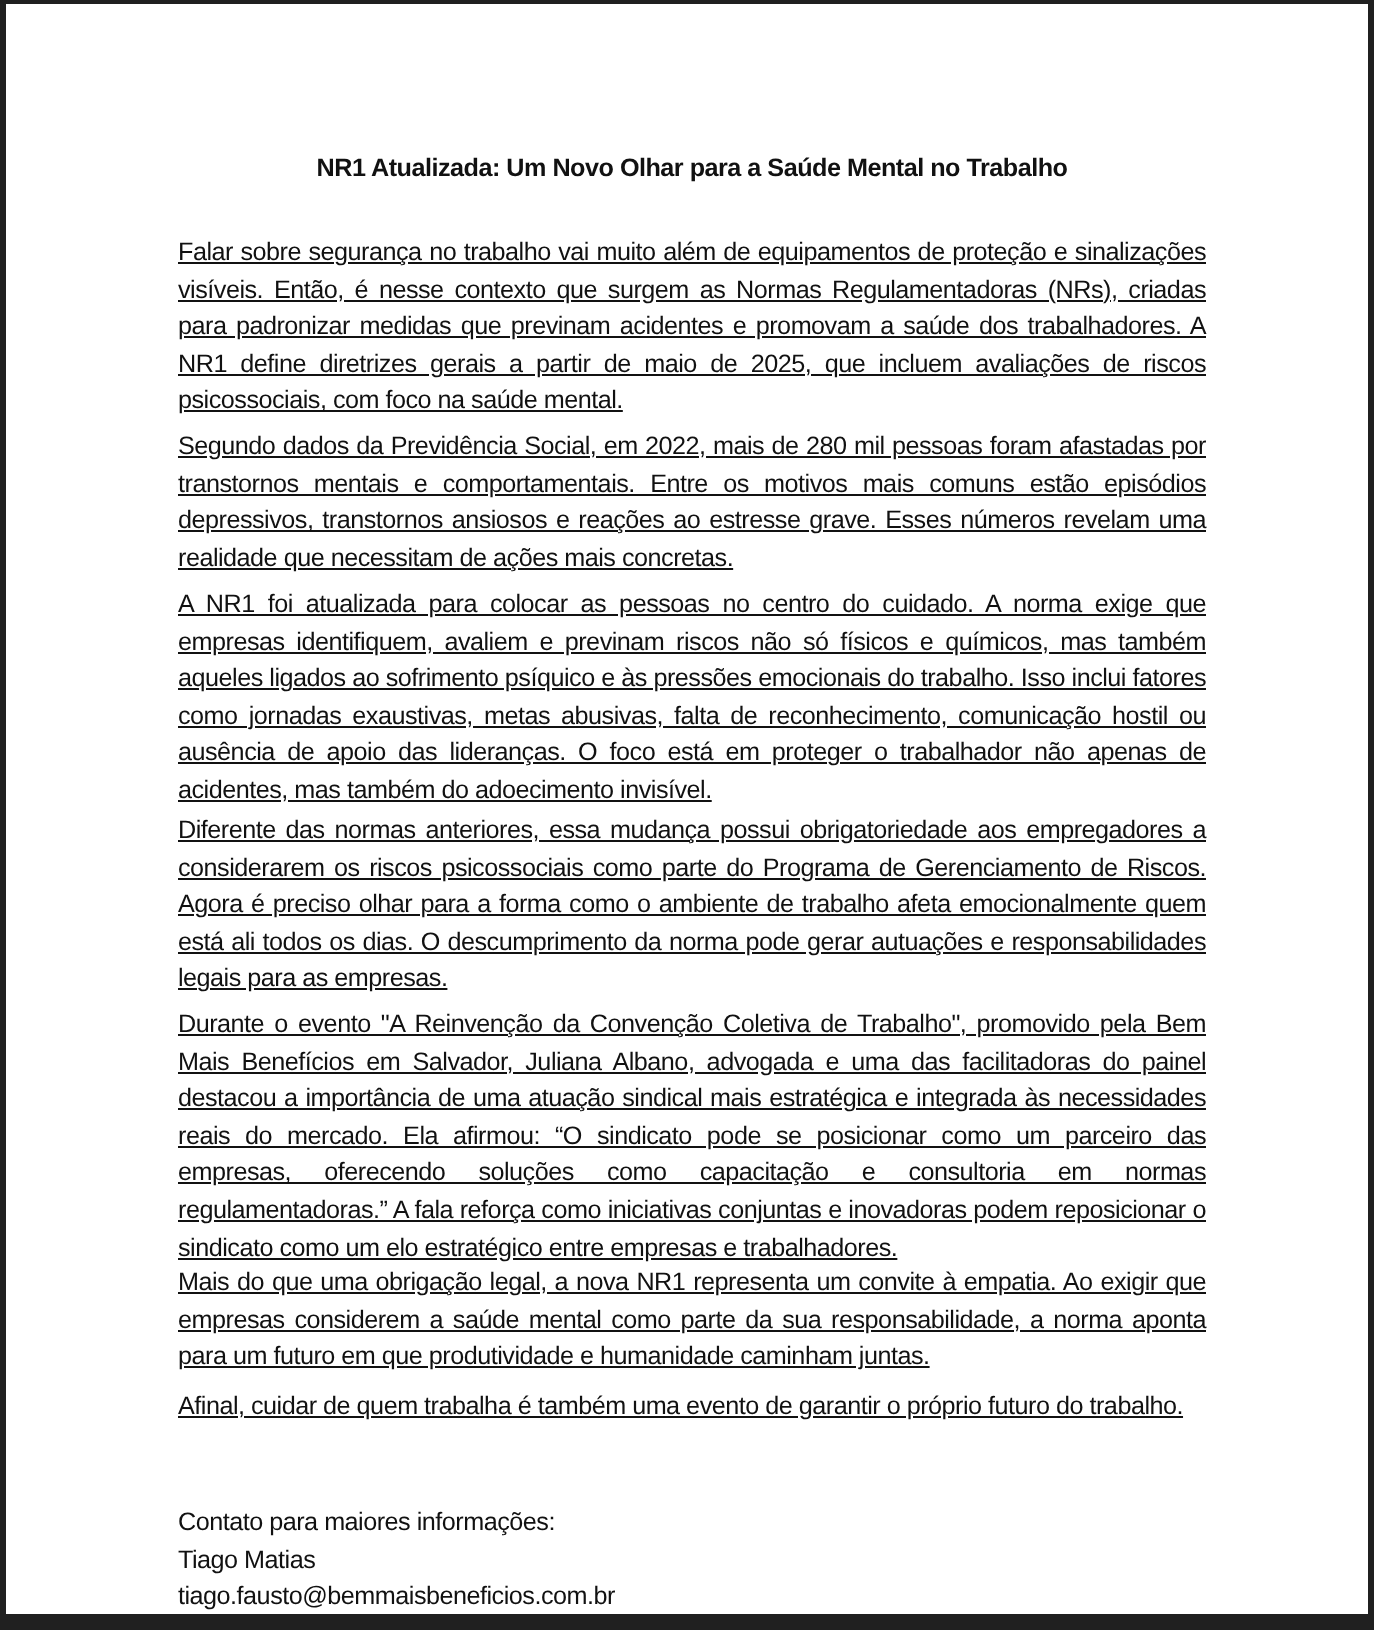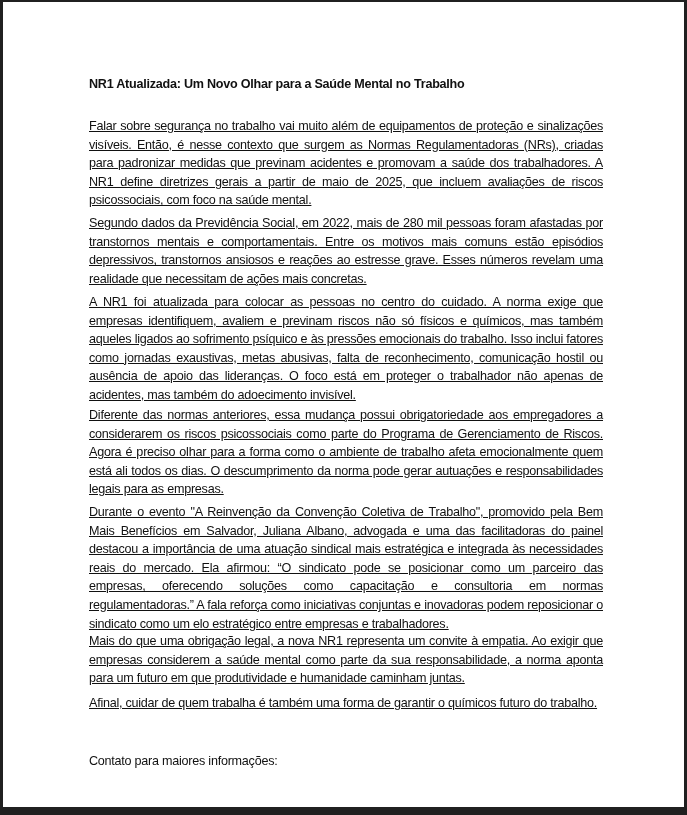--- a/index.html
+++ b/index.html
@@ -20,20 +20,21 @@
     left: 86px; top: 0;
     width: 514px;
     font-family: "Liberation Sans", sans-serif;
     font-size: 12.6px;
     color: #111;
     letter-spacing: -0.25px;
   }
   .title {
     position: absolute;
     top: 74px; left: 0; width: 514px;
+    text-align: center;
     font-weight: bold;
     font-size: 12.6px;
     margin: 0;
     line-height: 16px;
   }
   .para {
     position: absolute; left: 0; width: 514px;
     margin: 0;
     line-height: 18.6px;
     text-align: justify;
@@ -52,19 +53,21 @@
 <div class="page">
   <div class="content">
     <h1 class="title">NR1 Atualizada: Um Novo Olhar para a Saúde Mental no Trabalho</h1>
 
     <p class="para" style="top:115px">Falar sobre segurança no trabalho vai muito além de equipamentos de proteção e sinalizações visíveis. Então, é nesse contexto que surgem as Normas Regulamentadoras (NRs), criadas para padronizar medidas que previnam acidentes e promovam a saúde dos trabalhadores. A NR1 define diretrizes gerais a partir de maio de 2025, que incluem avaliações de riscos psicossociais, com foco na saúde mental.</p>
     <p class="para" style="top:212px">Segundo dados da Previdência Social, em 2022, mais de 280 mil pessoas foram afastadas por transtornos mentais e comportamentais. Entre os motivos mais comuns estão episódios depressivos, transtornos ansiosos e reações ao estresse grave. Esses números revelam uma realidade que necessitam de ações mais concretas.</p>
     <p class="para" style="top:291px">A NR1 foi atualizada para colocar as pessoas no centro do cuidado. A norma exige que empresas identifiquem, avaliem e previnam riscos não só físicos e químicos, mas também aqueles ligados ao sofrimento psíquico e às pressões emocionais do trabalho. Isso inclui fatores como jornadas exaustivas, metas abusivas, falta de reconhecimento, comunicação hostil ou ausência de apoio das lideranças. O foco está em proteger o trabalhador não apenas de acidentes, mas também do adoecimento invisível.</p>
     <p class="para" style="top:404px">Diferente das normas anteriores, essa mudança possui obrigatoriedade aos empregadores a considerarem os riscos psicossociais como parte do Programa de Gerenciamento de Riscos. Agora é preciso olhar para a forma como o ambiente de trabalho afeta emocionalmente quem está ali todos os dias. O descumprimento da norma pode gerar autuações e responsabilidades legais para as empresas.</p>
     <p class="para" style="top:501px">Durante o evento "A Reinvenção da Convenção Coletiva de Trabalho", promovido pela Bem Mais Benefícios em Salvador, Juliana Albano, advogada e uma das facilitadoras do painel destacou a importância de uma atuação sindical mais estratégica e integrada às necessidades reais do mercado. Ela afirmou: “O sindicato pode se posicionar como um parceiro das empresas, oferecendo soluções como capacitação e consultoria em normas regulamentadoras.” A fala reforça como iniciativas conjuntas e inovadoras podem reposicionar o sindicato como um elo estratégico entre empresas e trabalhadores.</p>
     <p class="para" style="top:630px">Mais do que uma obrigação legal, a nova NR1 representa um convite à empatia. Ao exigir que empresas considerem a saúde mental como parte da sua responsabilidade, a norma aponta para um futuro em que produtividade e humanidade caminham juntas.</p>
-    <p class="para" style="top:692px">Afinal, cuidar de quem trabalha é também uma forma de garantir o químicos futuro do trabalho.</p>
+    <p class="para" style="top:692px">Afinal, cuidar de quem trabalha é também uma evento de garantir o próprio futuro do trabalho.</p>
 
     <div class="contact">
       <span class="contact-heading">Contato para maiores informações:</span>
+      <span class="contact-line">Tiago Matias</span>
+      <span class="contact-line">tiago.fausto@bemmaisbeneficios.com.br</span>
     </div>
   </div>
 </div>
 
 </body></html>

